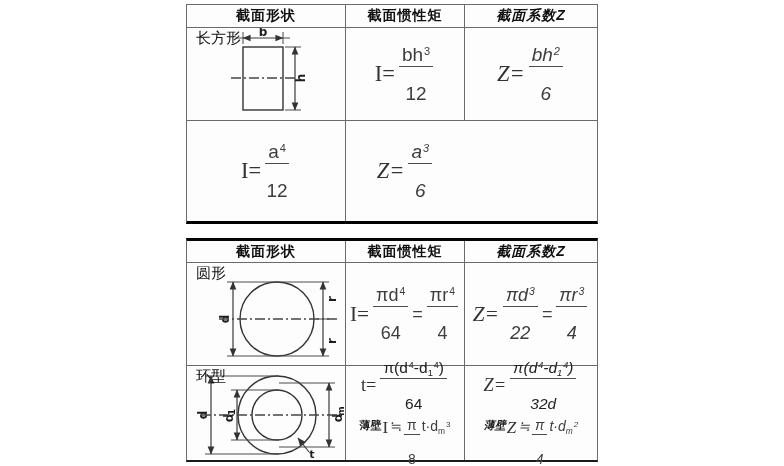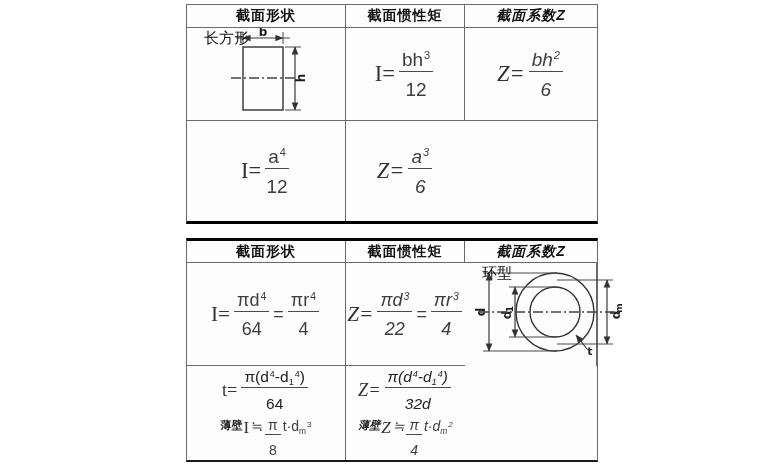--- a/index.html
+++ b/index.html
@@ -9,26 +9,26 @@
        grid-template-columns:159px 119px 132px;}
   #t1{top:4px;grid-template-rows:23px 93px 100px;
       border:1px solid #6a6a6a;border-bottom:3px solid #000;}
   #t2{top:238px;grid-template-rows:22px 103px 94px;
       border:1px solid #6a6a6a;border-top:3px solid #050505;border-bottom:2px solid #1a1a1a;}
   .c{box-sizing:border-box;border-right:1px solid #6a6a6a;border-bottom:1px solid #6a6a6a;position:relative;}
   .c.lastcol{border-right:none;font-style:italic;}
   .c.lastrow{border-bottom:none;}
   .hd{display:flex;align-items:center;justify-content:center;
       font-weight:bold;font-size:14px;color:#111;letter-spacing:1px;}
-  .shape-label{position:absolute;top:1px;left:17px;font-size:15px;color:#111;z-index:2;}
+  .shape-label{position:absolute;top:1px;left:9px;font-size:15px;color:#111;z-index:2;}
   .diag{display:block;margin:0 auto;}
   .fcell{display:flex;align-items:center;justify-content:center;color:#3d3d3d;}
   .fline{display:flex;align-items:center;}
   .lhs{font-family:"Liberation Serif",serif;font-size:1.18em;margin-right:2px;color:#333;}
-  .frac{display:inline-flex;flex-direction:column;align-items:center;margin:0 2px;line-height:1;}
+  .frac{display:inline-flex;flex-direction:column;align-items:center;margin:0 2px;line-height:1;gap:9px;}
   .frac .num{border-bottom:1.5px solid #4a4a4a;padding:0 3px 2px 3px;}
   .frac .den{padding-top:8px;}
   .sup{font-size:.58em;position:relative;top:-.55em;margin-left:1px;}
   .sub{font-size:.6em;position:relative;top:.35em;}
   .eq{margin:0 2px;}
   .f18{font-size:19px;}
   .f17{font-size:18px;}
   .f15{font-size:15.5px;}
   .stack{display:flex;flex-direction:column;align-items:center;justify-content:center;gap:7px;height:100%;width:100%;}
   .note{display:flex;align-items:flex-start;font-size:14px;color:#3d3d3d;}
@@ -113,20 +113,35 @@
           </span>
       </span>
     </div>
   </div>
 
   <div class="tbl" id="t2">
     <div class="c hd">截面形状</div>
     <div class="c hd">截面惯性矩</div>
     <div class="c hd lastcol">截面系数Z</div>
 
+    <div class="c">
+      <span class="shape-label">圆形</span>
+      <svg class="diag" width="155" height="102" viewBox="0 0 155 102">
+        <circle class="shape" cx="88" cy="56" r="37"></circle>
+        <line class="thin" x1="38" y1="19" x2="140" y2="19"></line>
+        <line class="thin" x1="38" y1="93" x2="140" y2="93"></line>
+        <line class="dimline" x1="44" y1="19" x2="44" y2="93" marker-start="url(#ah)" marker-end="url(#ah)"></line>
+        <text transform="rotate(-90 36 56)" x="36" y="60" font-size="12" text-anchor="middle">d</text>
+        <line class="dimline" x1="134" y1="19" x2="134" y2="93" marker-start="url(#ah)" marker-end="url(#ah)"></line>
+        <line class="thin" x1="128" y1="56" x2="140" y2="56"></line>
+        <text transform="rotate(-90 143 36)" x="143" y="40" font-size="12" text-anchor="middle">r</text>
+        <text transform="rotate(-90 143 78)" x="143" y="82" font-size="12" text-anchor="middle">r</text>
+        <line class="cline" x1="30" y1="56" x2="148" y2="56"></line>
+      </svg>
+    </div>
     <div class="c fcell f17">
       <span class="fline">
         <span class="lhs">I=</span>
         <span class="frac">
             <span class="num"><span>πd</span><span class="sup">4</span></span>
             <span class="den">64</span>
           </span>
         <span class="eq">=</span>
         <span class="frac">
             <span class="num"><span>πr</span><span class="sup">4</span></span>

